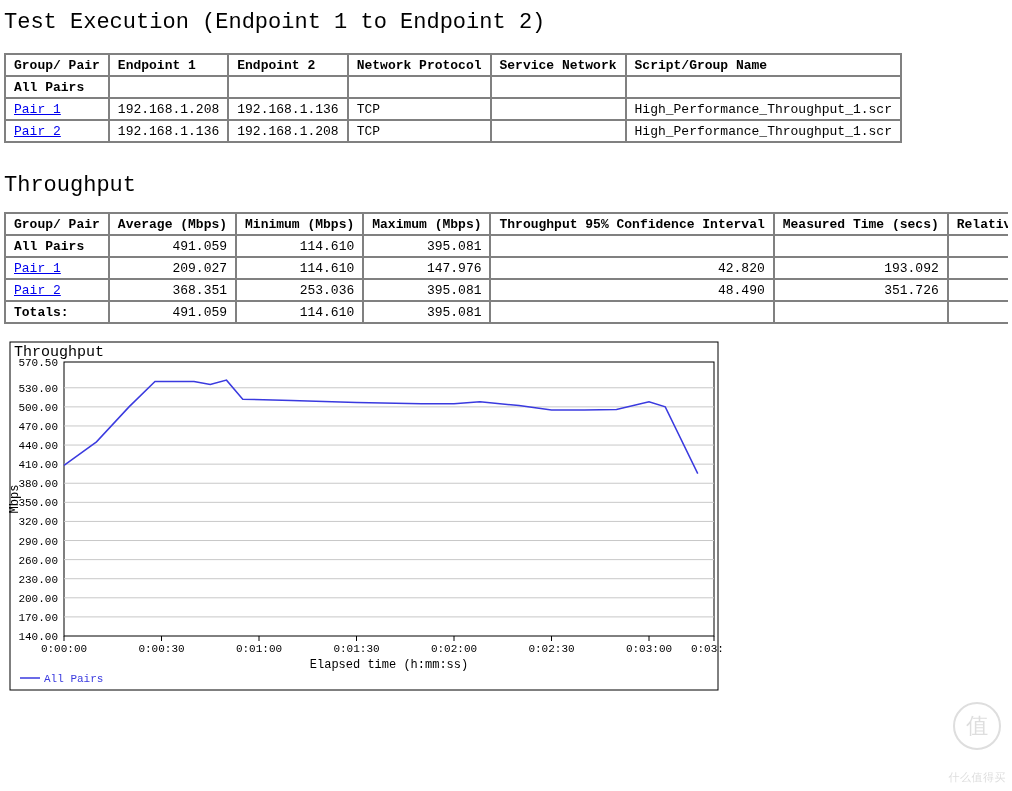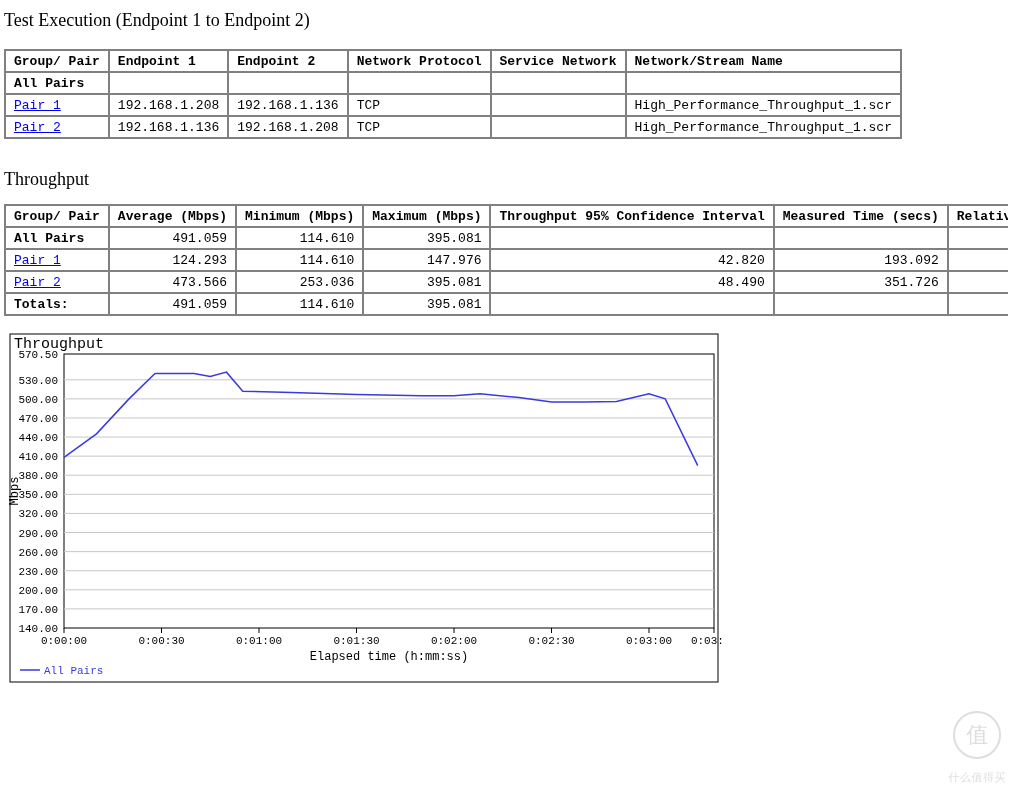--- a/index.html
+++ b/index.html
@@ -3,22 +3,22 @@
 <meta charset="utf-8">
 <style>
   body {
     font-family: "SimSun", "宋体", "Courier New", monospace;
     font-size: 13px;
     margin: 4px;
     color: #000;
     background: #fff;
   }
   h2 {
-    font-family: Liberation Serif, serif;
-    font-size: 18px;
+    font-family: Liberation Mono, monospace;
+    font-size: 22px;
     font-weight: normal;
     margin: 6px 0 18px 0;
   }
   h2.tight { margin-top: 30px; margin-bottom: 14px; }
   table.data {
     border-collapse: separate;
     border-spacing: 0;
     border: 1px solid #808080;
     margin-bottom: 4px;
   }
@@ -53,38 +53,38 @@
     display: flex;
     align-items: center;
     justify-content: center;
     font-size: 22px;
     color: #888;
     margin: 0 auto;
   }
   .watermark .txt {
     font-size: 11px;
     color: #888;
-    margin-top: 11px;
+    margin-top: 20px;
     letter-spacing: 0.5px;
   }
 </style>
 </head>
 <body>
 
 <h2>Test Execution (Endpoint 1 to Endpoint 2)</h2>
 
 <table class="data">
   <thead>
       <tr id="t1-head">
         <th>Group/ Pair</th>
         <th>Endpoint 1</th>
         <th>Endpoint 2</th>
         <th>Network Protocol</th>
         <th>Service Network</th>
-        <th>Network/Stream Name</th>
+        <th>Script/Group Name</th>
       </tr>
     </thead>
   <tbody id="t1-body">
       <tr>
         <td style="font-weight: bold;">All Pairs</td>
         <td></td>
         <td></td>
         <td></td>
         <td></td>
         <td></td>
@@ -127,30 +127,30 @@
         <td style="font-weight: bold;">All Pairs</td>
         <td class="num">491.059</td>
         <td class="num">114.610</td>
         <td class="num">395.081</td>
         <td class="num"></td>
         <td class="num"></td>
         <td class="num"></td>
       </tr>
       <tr>
         <td><a href="#" class="pair-link">Pair 1</a></td>
-        <td class="num">124.293</td>
+        <td class="num">209.027</td>
         <td class="num">114.610</td>
         <td class="num">147.976</td>
         <td class="num">42.820</td>
         <td class="num">193.092</td>
         <td class="num">34.451</td>
       </tr>
       <tr>
         <td><a href="#" class="pair-link">Pair 2</a></td>
-        <td class="num">473.566</td>
+        <td class="num">368.351</td>
         <td class="num">253.036</td>
         <td class="num">395.081</td>
         <td class="num">48.490</td>
         <td class="num">351.726</td>
         <td class="num">13.164</td>
       </tr>
       <tr>
         <td style="font-weight: bold;">Totals:</td>
         <td class="num">491.059</td>
         <td class="num">114.610</td>

